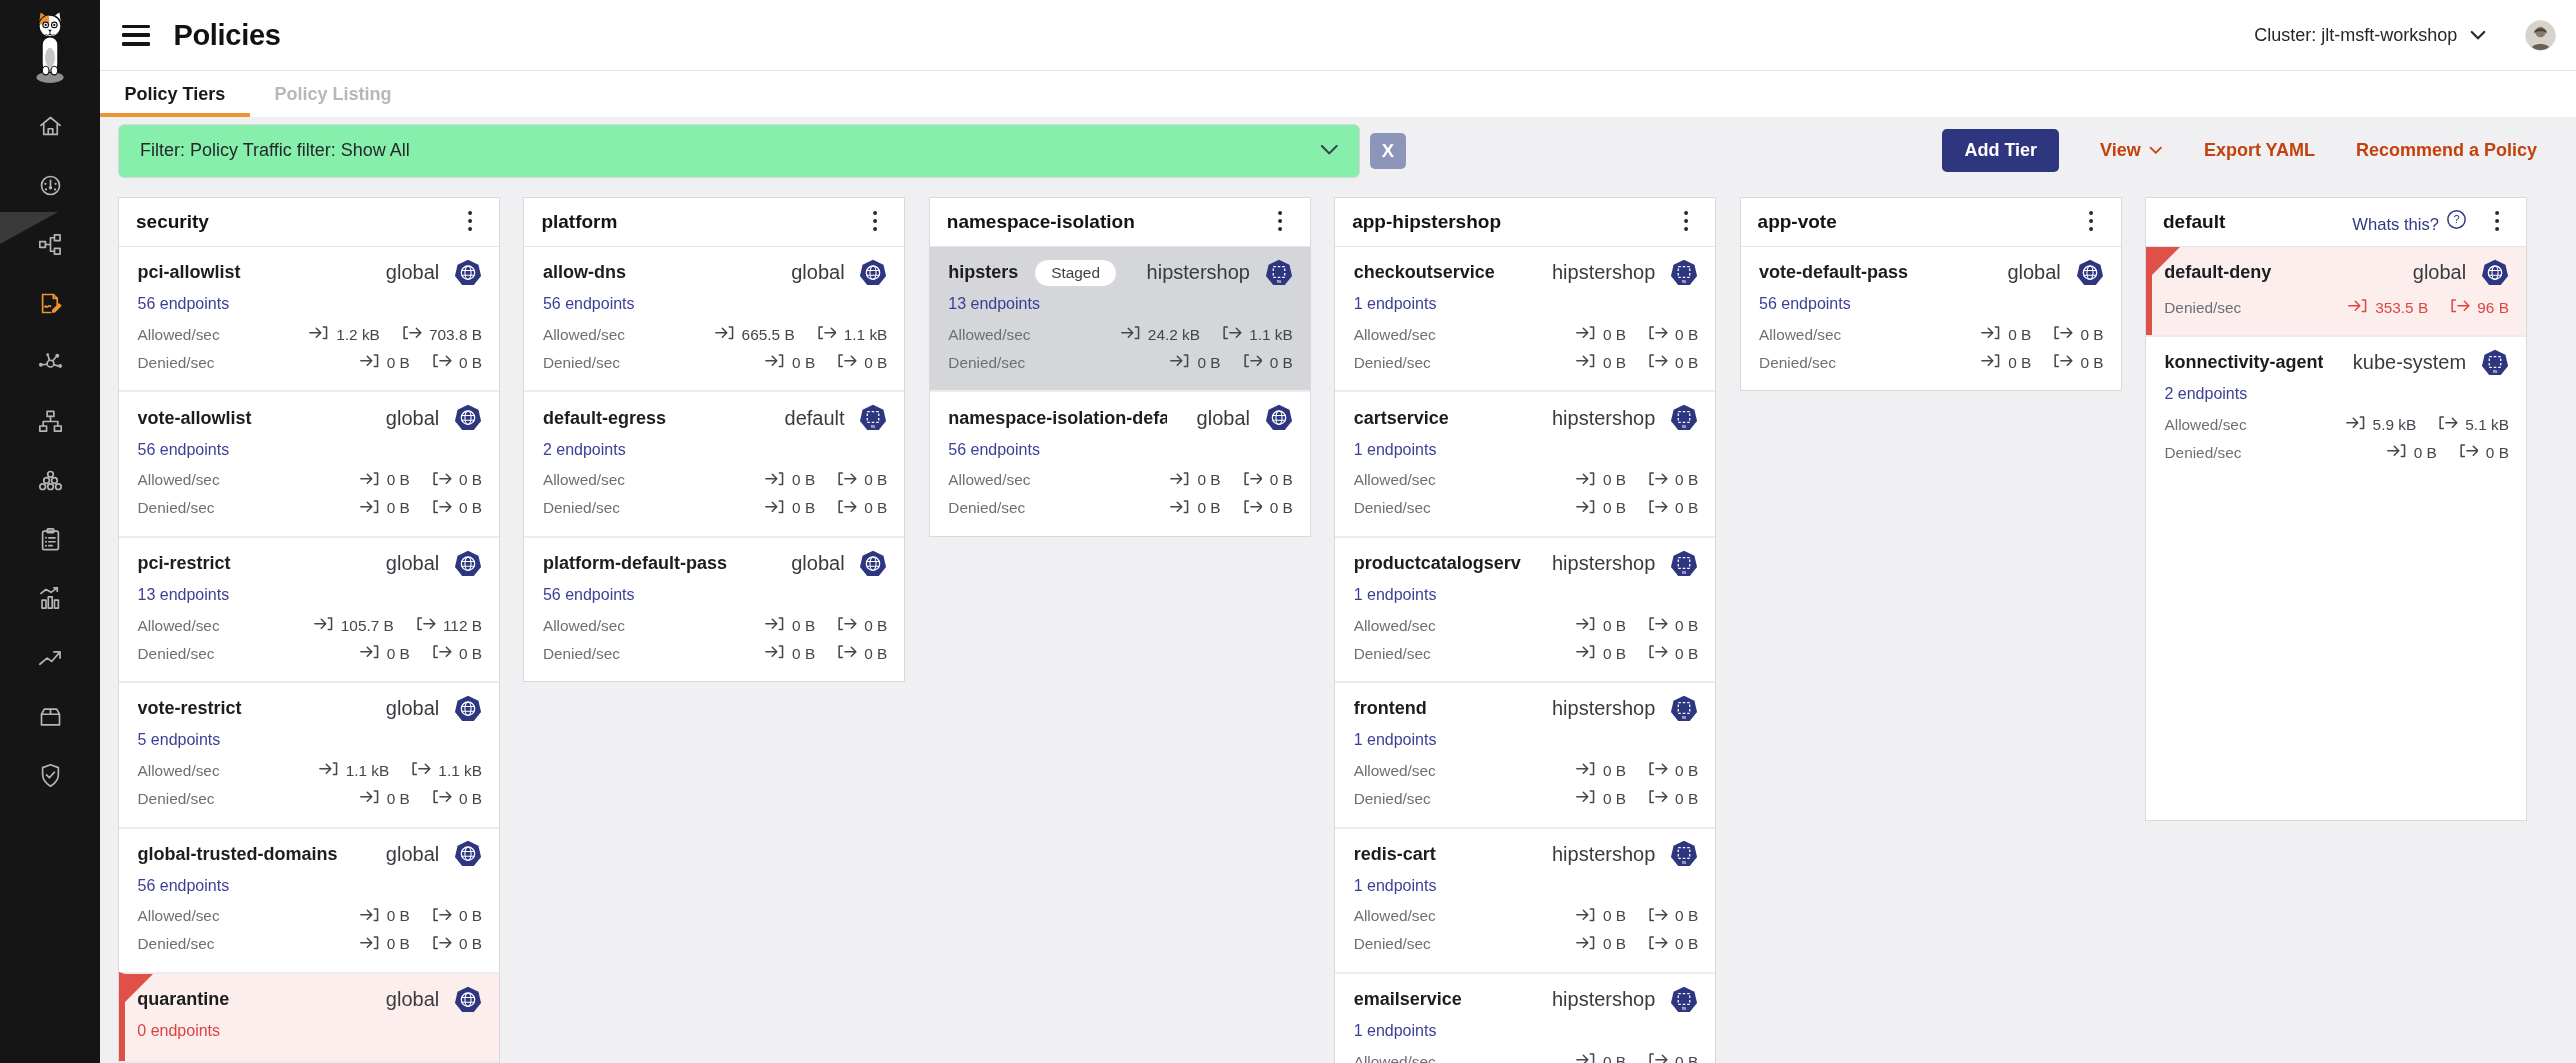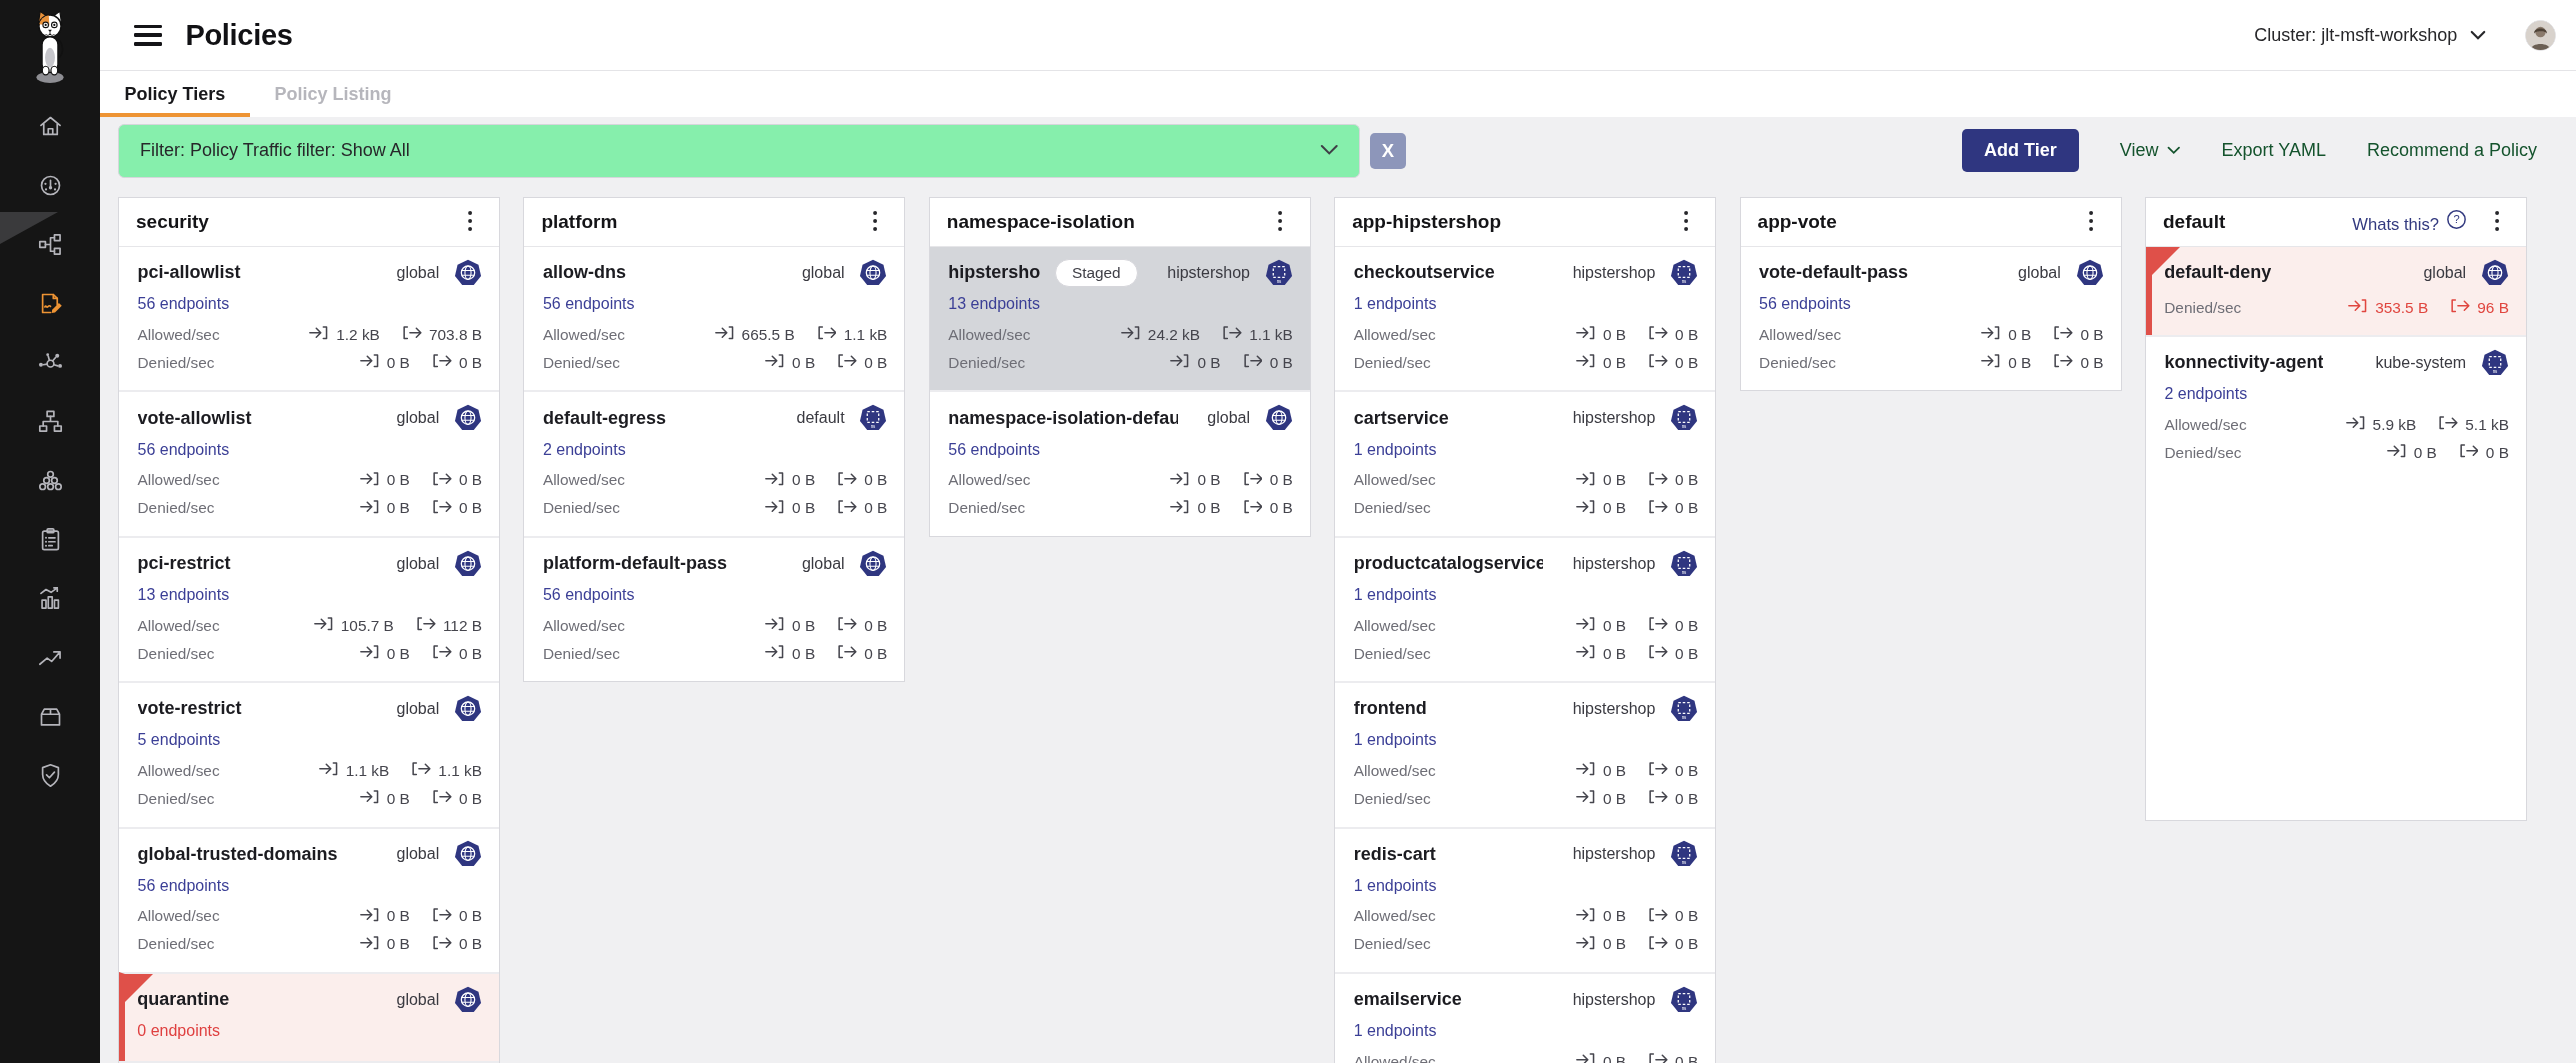--- a/index.html
+++ b/index.html
@@ -12,21 +12,21 @@
   .sidebar { position:absolute; left:0; top:0; width:100px; height:1064px; background:#151515; z-index:10; }
   .logo-box { width:100px; height:92px; display:flex; align-items:center; justify-content:center; }
   .nav { display:flex; flex-direction:column; align-items:center; gap:32px; margin-top:21px; }
   .nav-item { width:27px; height:27px; color:#b4b4ba; position:relative; cursor:pointer; }
   .nav-item.active { color:#ee9434; }
   .nav-item svg { width:27px; height:27px; display:block; }
   .side-notch { position:absolute; left:0; top:212px; width:0; height:0;
     border-top:32px solid #3a3a3c; border-right:58px solid transparent; }
   
   .header { position:absolute; left:100px; top:0; right:0; height:71px; background:#ffffff;
-    border-bottom:0.6px solid #e4e4e7; display:flex; align-items:center; z-index:5;padding-left:12px; }
+    border-bottom:0.6px solid #e4e4e7; display:flex; align-items:center; z-index:5; }
   .hamburger { margin-left:22px; width:28px; height:21px; display:flex; flex-direction:column;
     justify-content:space-between; cursor:pointer; }
   .hamburger span { display:block; height:3.1px; background:#141417; border-radius:1.2px; }
   .page-title { margin-left:23.4px; font-size:29px; font-weight:800; color:#111114; letter-spacing:-0.3px; }
   .header-right { margin-left:auto; display:flex; align-items:center; }
   .cluster-select { display:flex; align-items:center; gap:13px; font-size:18px; color:#27272a; cursor:pointer; }
   .cluster-select svg { width:16px; height:11px; }
   .avatar { width:31px; height:31px; border-radius:50%; margin-left:39px; margin-right:19.7px;
     background:#cfc8c2; overflow:hidden; position:relative; border:1.2px solid #e4e4e7; }
   .avatar svg { width:100%; height:100%; }
@@ -42,21 +42,21 @@
   .filter-box { width:1242px; height:54px; background:#86efac; border:1.2px solid #d6d6db; border-radius:6.2px;
     display:flex; align-items:center; padding:0 21px; font-size:18px; color:#27272a; cursor:pointer; }
   .filter-box .spacer { flex:1; }
   .filter-box svg { width:18.5px; height:12.3px; color:#3f3f46; }
   .clear-btn { margin-left:9.9px; width:36px; height:36px; background:#8d96ba; border:none; border-radius:4.9px;
     color:#fff; font-size:18.5px; font-weight:700; cursor:pointer; font-family:"Liberation Sans",sans-serif;
     display:flex; align-items:center; justify-content:center; }
   .toolbar-actions { margin-left:auto; display:flex; align-items:center; gap:41px; }
   .btn-primary { background:#2f3680; color:#fff; border:none; border-radius:4.9px; padding:11px 22px;
     font-size:18px; font-weight:600; cursor:pointer; font-family:"Liberation Sans",sans-serif; }
-  .link-btn { color:#14532d; font-size:18px; font-weight:400; cursor:pointer; display:flex;
+  .link-btn { color:#c2410c; font-size:18px; font-weight:700; cursor:pointer; display:flex;
     align-items:center; gap:8.6px; background:none; border:none; font-family:"Liberation Sans",sans-serif; }
   .link-btn svg { width:13.5px; height:9.2px; }
   
   .board { position:absolute; left:118px; top:197px; right:0; bottom:0; height:867px;
     display:flex; gap:23.4px; align-items:flex-start; overflow:hidden; }
   .column { width:382px; flex:none; background:#ffffff; border:0.6px solid #d8d8dd; }
   .col-header { height:49px; display:flex; align-items:center; padding:0 17px;
     border-bottom:1.2px solid #e6e6e9; }
   .col-title { font-size:19px; font-weight:700; color:#141417; }
   .col-header .spacer { flex:1; }
@@ -70,21 +70,21 @@
   .card + .card { border-top:2.5px solid #ececef; }
   .card.selected { background:#d4d6da; }
   .card.alert { background:#fbeeec; border-left:6.2px solid #df5049; padding-left:12.3px; }
   .card.alert::before { content:""; position:absolute; top:0; left:0;
     border-top:28px solid #df5049; border-right:28px solid transparent; }
   .card-top { display:flex; align-items:center; gap:14.8px; height:27px; margin-bottom:7.4px; }
   .card-name { font-size:18px; font-weight:600; color:#1c1c21; white-space:nowrap; overflow:hidden; }
   .card-top .spacer { flex:1; }
   .badge { background:#fff; border:1.2px solid #d6d6db; border-radius:615px; padding:4.3px 16px;
     font-size:15.4px; color:#3f3f46; white-space:nowrap; }
-  .scope { font-size:16px; color:#3a3a41; white-space:nowrap; }
+  .scope { font-size:20px; color:#3a3a41; white-space:nowrap; }
   .scope-icon { width:28px; height:28px; flex:none; }
   .scope-icon svg { width:28px; height:28px; display:block; }
   .endpoints { font-size:16px; color:#3b3f96; margin-bottom:6.2px; height:21px; display:inline-flex;
     align-items:center; cursor:pointer; }
   .endpoints.alert { color:#df4040; }
   .stat { display:flex; align-items:center; height:28px; font-size:15.4px; }
   .stat-label { color:#6e6e76; }
   .stat .spacer { flex:1; }
   .stat-vals { display:flex; align-items:center; gap:22px; color:#45454d; }
   .stat.alert .stat-vals { color:#e0463f; }

